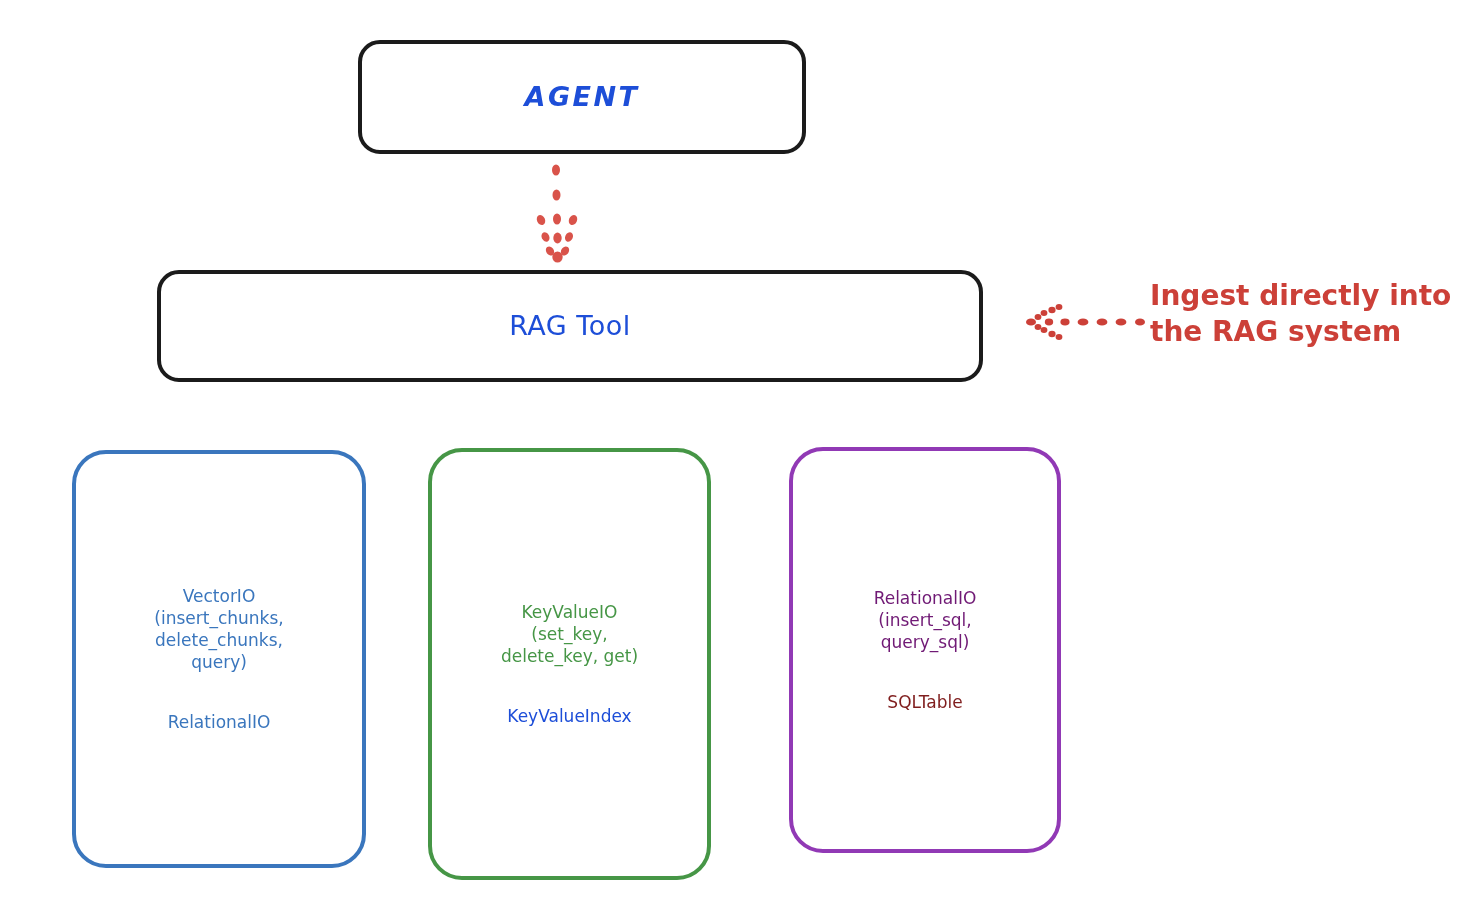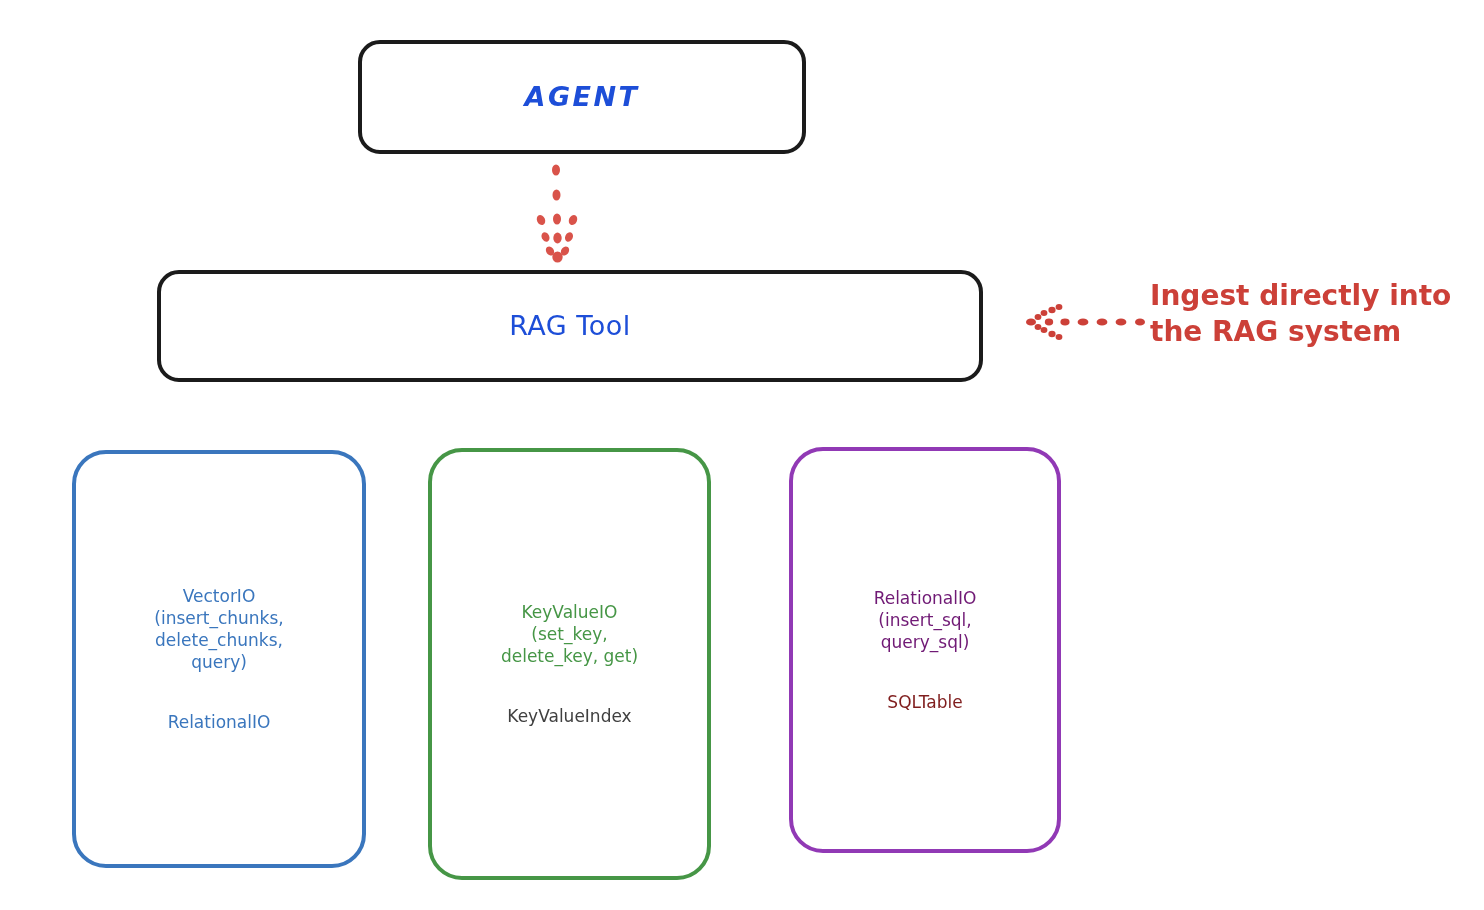--- a/index.html
+++ b/index.html
@@ -145,21 +145,21 @@
 (insert_chunks,
 delete_chunks,
 query)</span>
     <span class="io-text second" style="color:#3a76bd;">RelationalIO</span>
   </div>
 
   <div class="node node-io" style="left:428px; top:448px; width:283px; height:432px; border-color:#469646;">
     <span class="io-text" style="color:#469646;">KeyValueIO
 (set_key,
 delete_key, get)</span>
-    <span class="io-text second" style="color:#404040;">KeyValueIndex</span>
+    <span class="io-text second" style="color:#1d4ed8;">KeyValueIndex</span>
   </div>
 
   <div class="node node-io" style="left:789px; top:447px; width:272px; height:406px; border-color:#9139b5;">
     <span class="io-text" style="color:#701a75;">RelationalIO
 (insert_sql,
 query_sql)</span>
     <span class="io-text second" style="color:#7f1d1d;">SQLTable</span>
   </div>
 
 </div>

